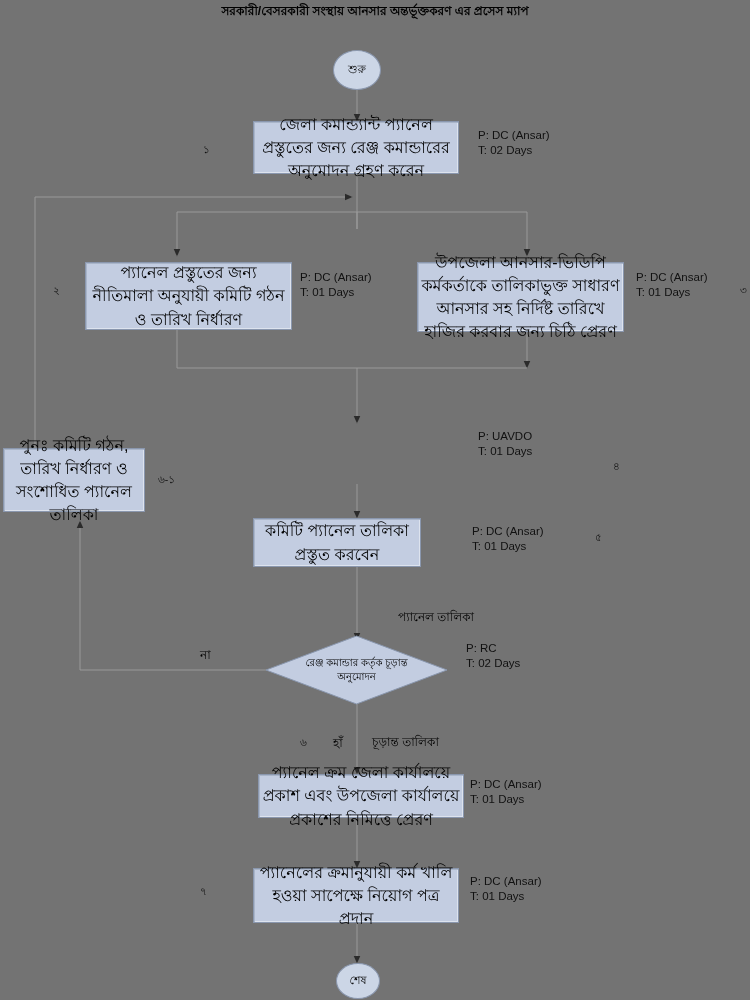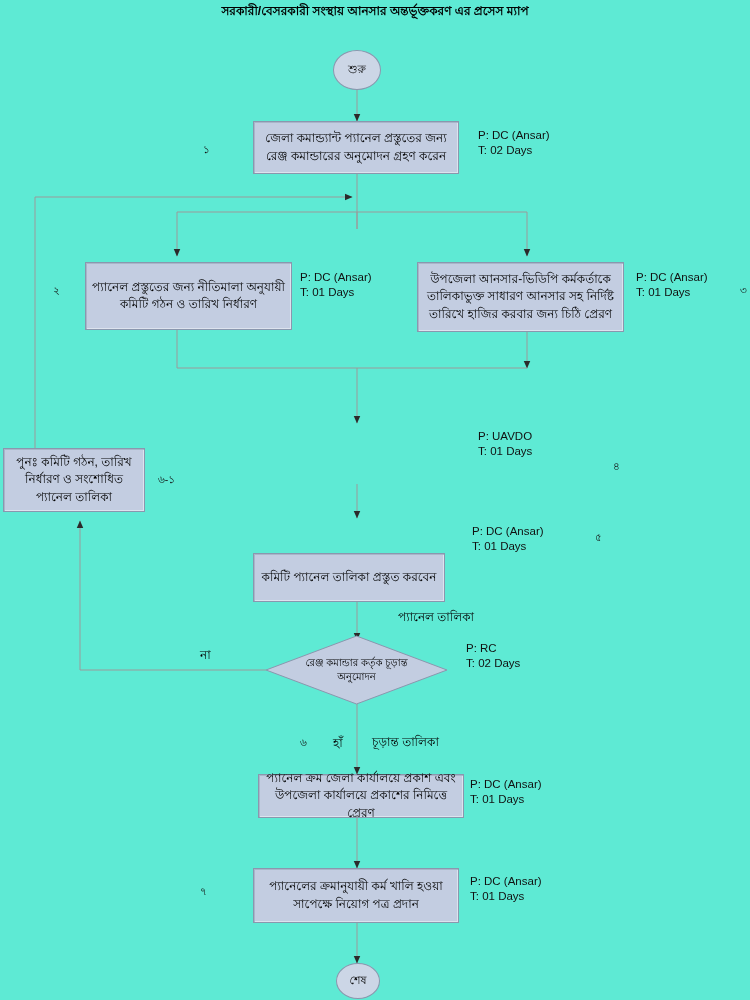--- a/index.html
+++ b/index.html
@@ -8,21 +8,21 @@
     background: #ffffff;
   }
   body {
     font-family: "Liberation Sans", "DejaVu Sans", sans-serif;
     color: #000000;
   }
   #canvas {
     position: relative;
     width: 750px;
     height: 1000px;
-    background: #5eead4;
+    background: #737373;
     overflow: hidden;
   }
   #wires {
     position: absolute;
     left: 0; top: 0;
     width: 750px;
     height: 1000px;
     pointer-events: none;
   }
   .node {
@@ -30,21 +30,21 @@
     box-sizing: border-box;
     display: flex;
     align-items: center;
     justify-content: center;
     text-align: center;
   }
   .proc {
     background: #c3cde1;
     border: 1px solid #8a97ae;
     box-shadow: 1px 1px 0 #a9b5c9 inset, -1px -1px 0 #dde3ee inset;
-    font-size: 12px;
+    font-size: 16px;
     line-height: 1.45;
     padding: 4px 2px;
     color: #000;
   }
   .terminator {
     background: #ccd6e6;
     border: 1px solid #8a97ae;
     border-radius: 50%;
     font-size: 11px;
     color: #000;
@@ -176,21 +176,21 @@
 
   <div class="meta" style="left:478px; top:429px;">P: UAVDO
 T: 01 Days</div>
   <div class="tag" style="left:613px; top:459px;">৪</div>
 
   <div class="node proc" style="left:3px; top:448px; width:142px; height:64px;">
     <span>পুনঃ  কমিটি গঠন, তারিখ নির্ধারণ ও সংশোধিত প্যানেল তালিকা</span>
   </div>
   <div class="tag" style="left:158px; top:472px;">৬-১</div>
 
-  <div class="node proc" style="left:253px; top:518px; width:192px; height:49px;margin-top:35px;">
+  <div class="node proc" style="left:253px; top:518px; width:168px; height:49px;">
     <span>কমিটি প্যানেল তালিকা প্রস্তুত করবেন</span>
   </div>
   <div class="meta" style="left:472px; top:524px;">P: DC (Ansar)
 T: 01 Days</div>
   <div class="tag" style="left:595px; top:530px;">৫</div>
 
   <div class="diamond-wrap" style="left:265px; top:635px; width:183px; height:70px;">
     <svg class="diamond-shape" viewBox="0 0 183 70" preserveAspectRatio="none">
       <polygon points="91.5,1 182,35 91.5,69 1,35" fill="#c3cde1" stroke="#8a97ae" stroke-width="1"></polygon>
     </svg>

